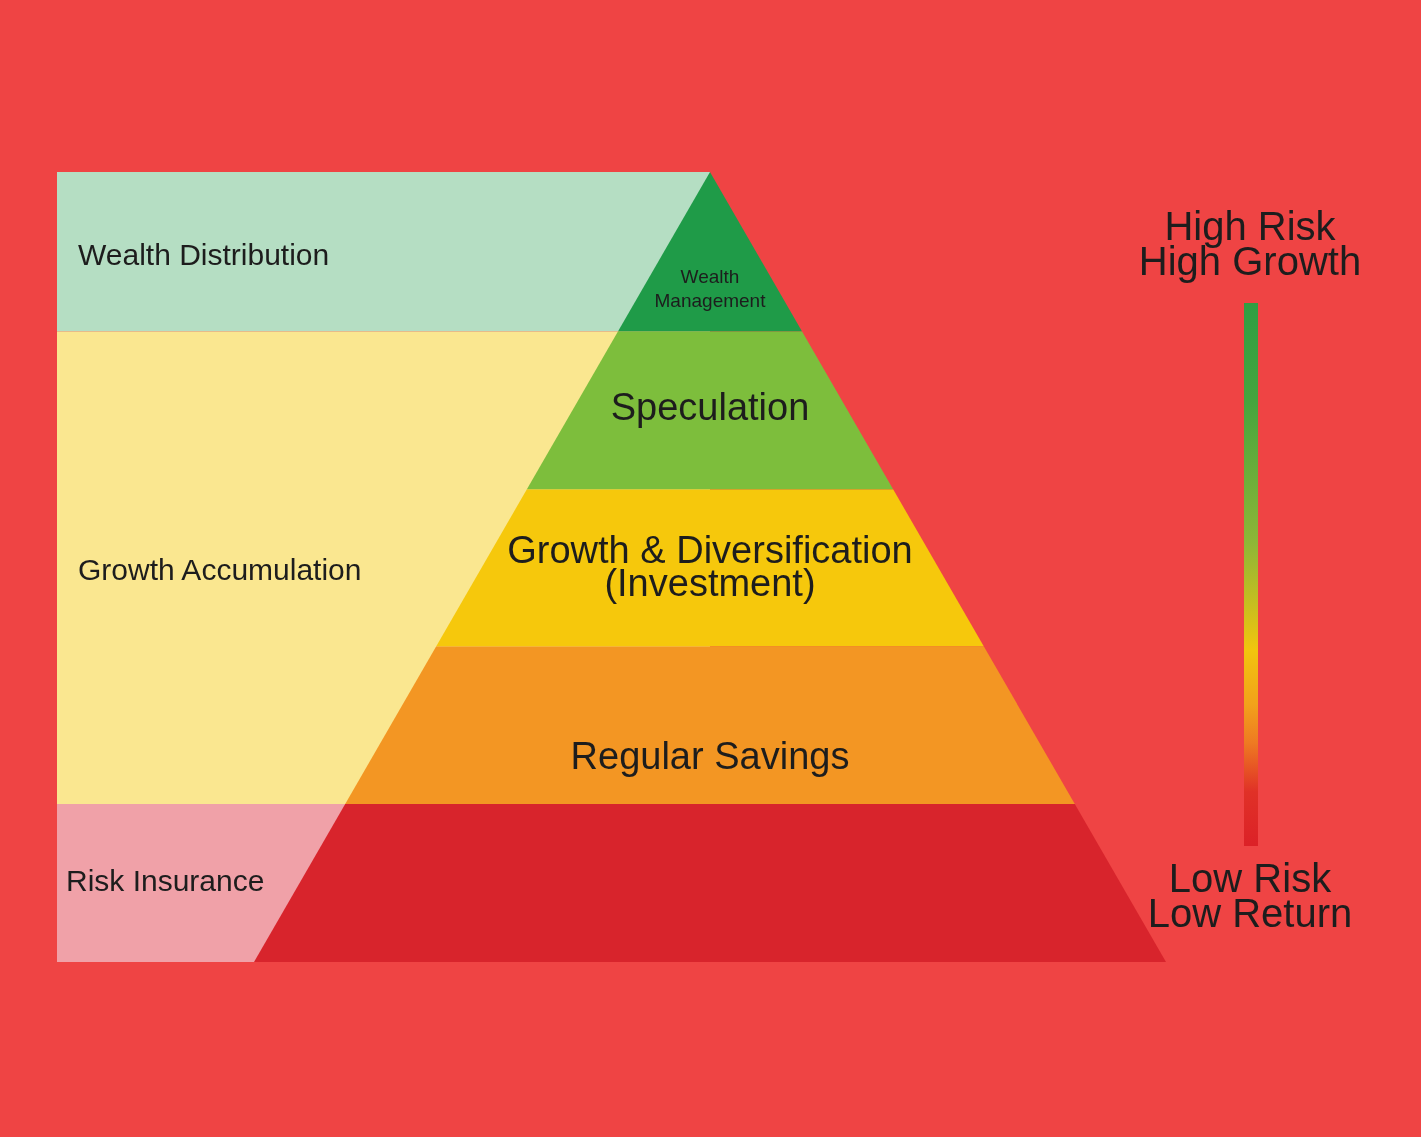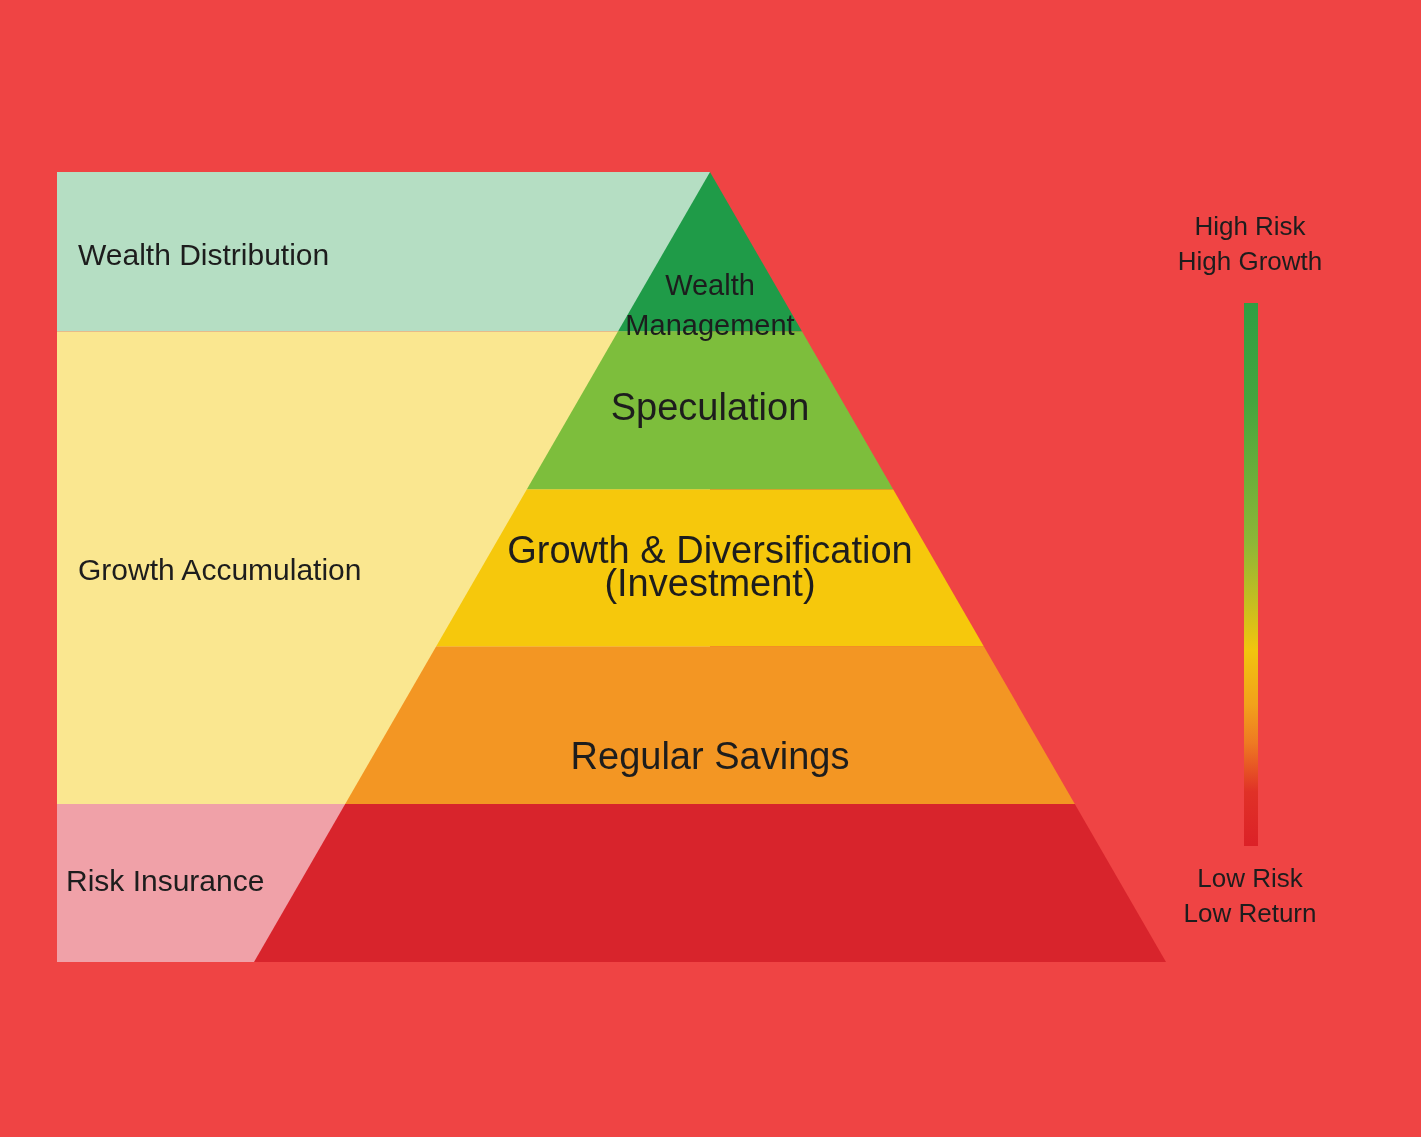--- a/index.html
+++ b/index.html
@@ -32,30 +32,30 @@
     height: 30px;
   }
   .pyr-label {
     left: 710px;
     transform: translateX(-50%);
     text-align: center;
     font-size: 38px;
     line-height: 33px;
   }
   .pyr-label.small {
-    font-size: 29px;
-    line-height: 40px;
+    font-size: 19px;
+    line-height: 24px;
     white-space: normal;
     width: 170px;
   }
   .legend-label {
     left: 1250px;
     transform: translateX(-50%);
     text-align: center;
-    font-size: 26px;
+    font-size: 40px;
     line-height: 35px;
     white-space: nowrap;
   }
   .gradient-svg {
     position: absolute;
     left: 1244px;
     top: 303px;
   }
 </style>
 </head>

